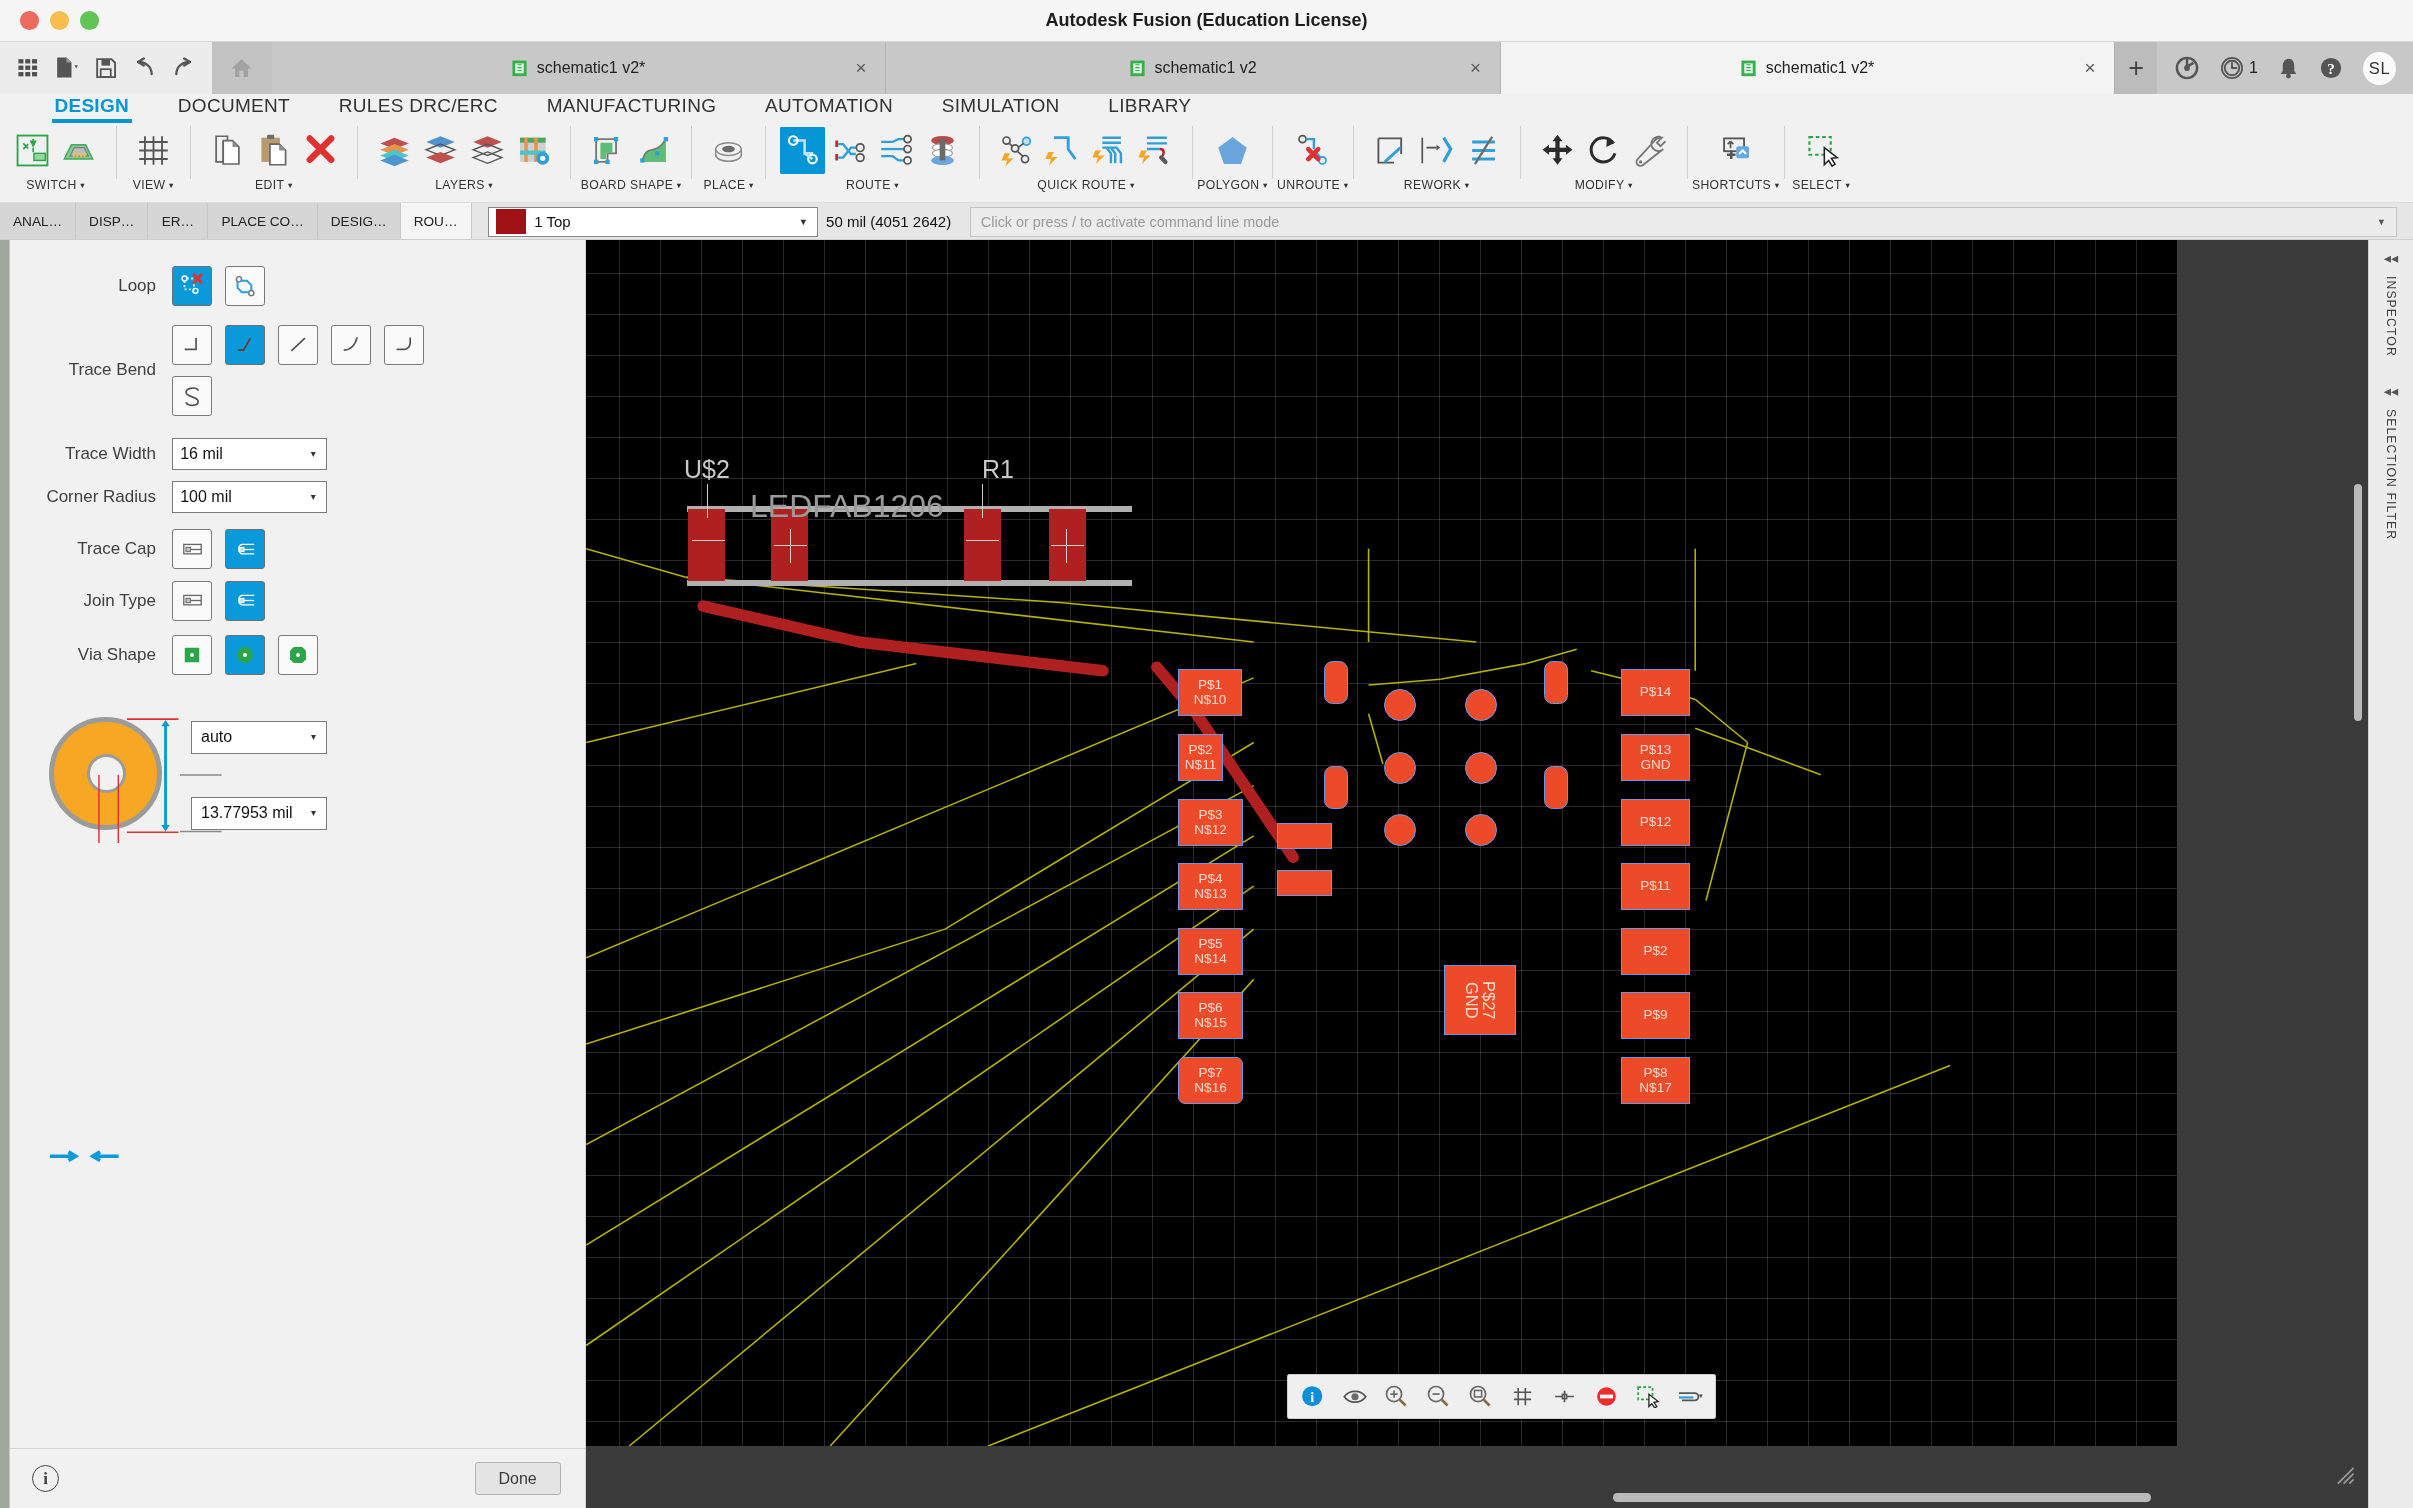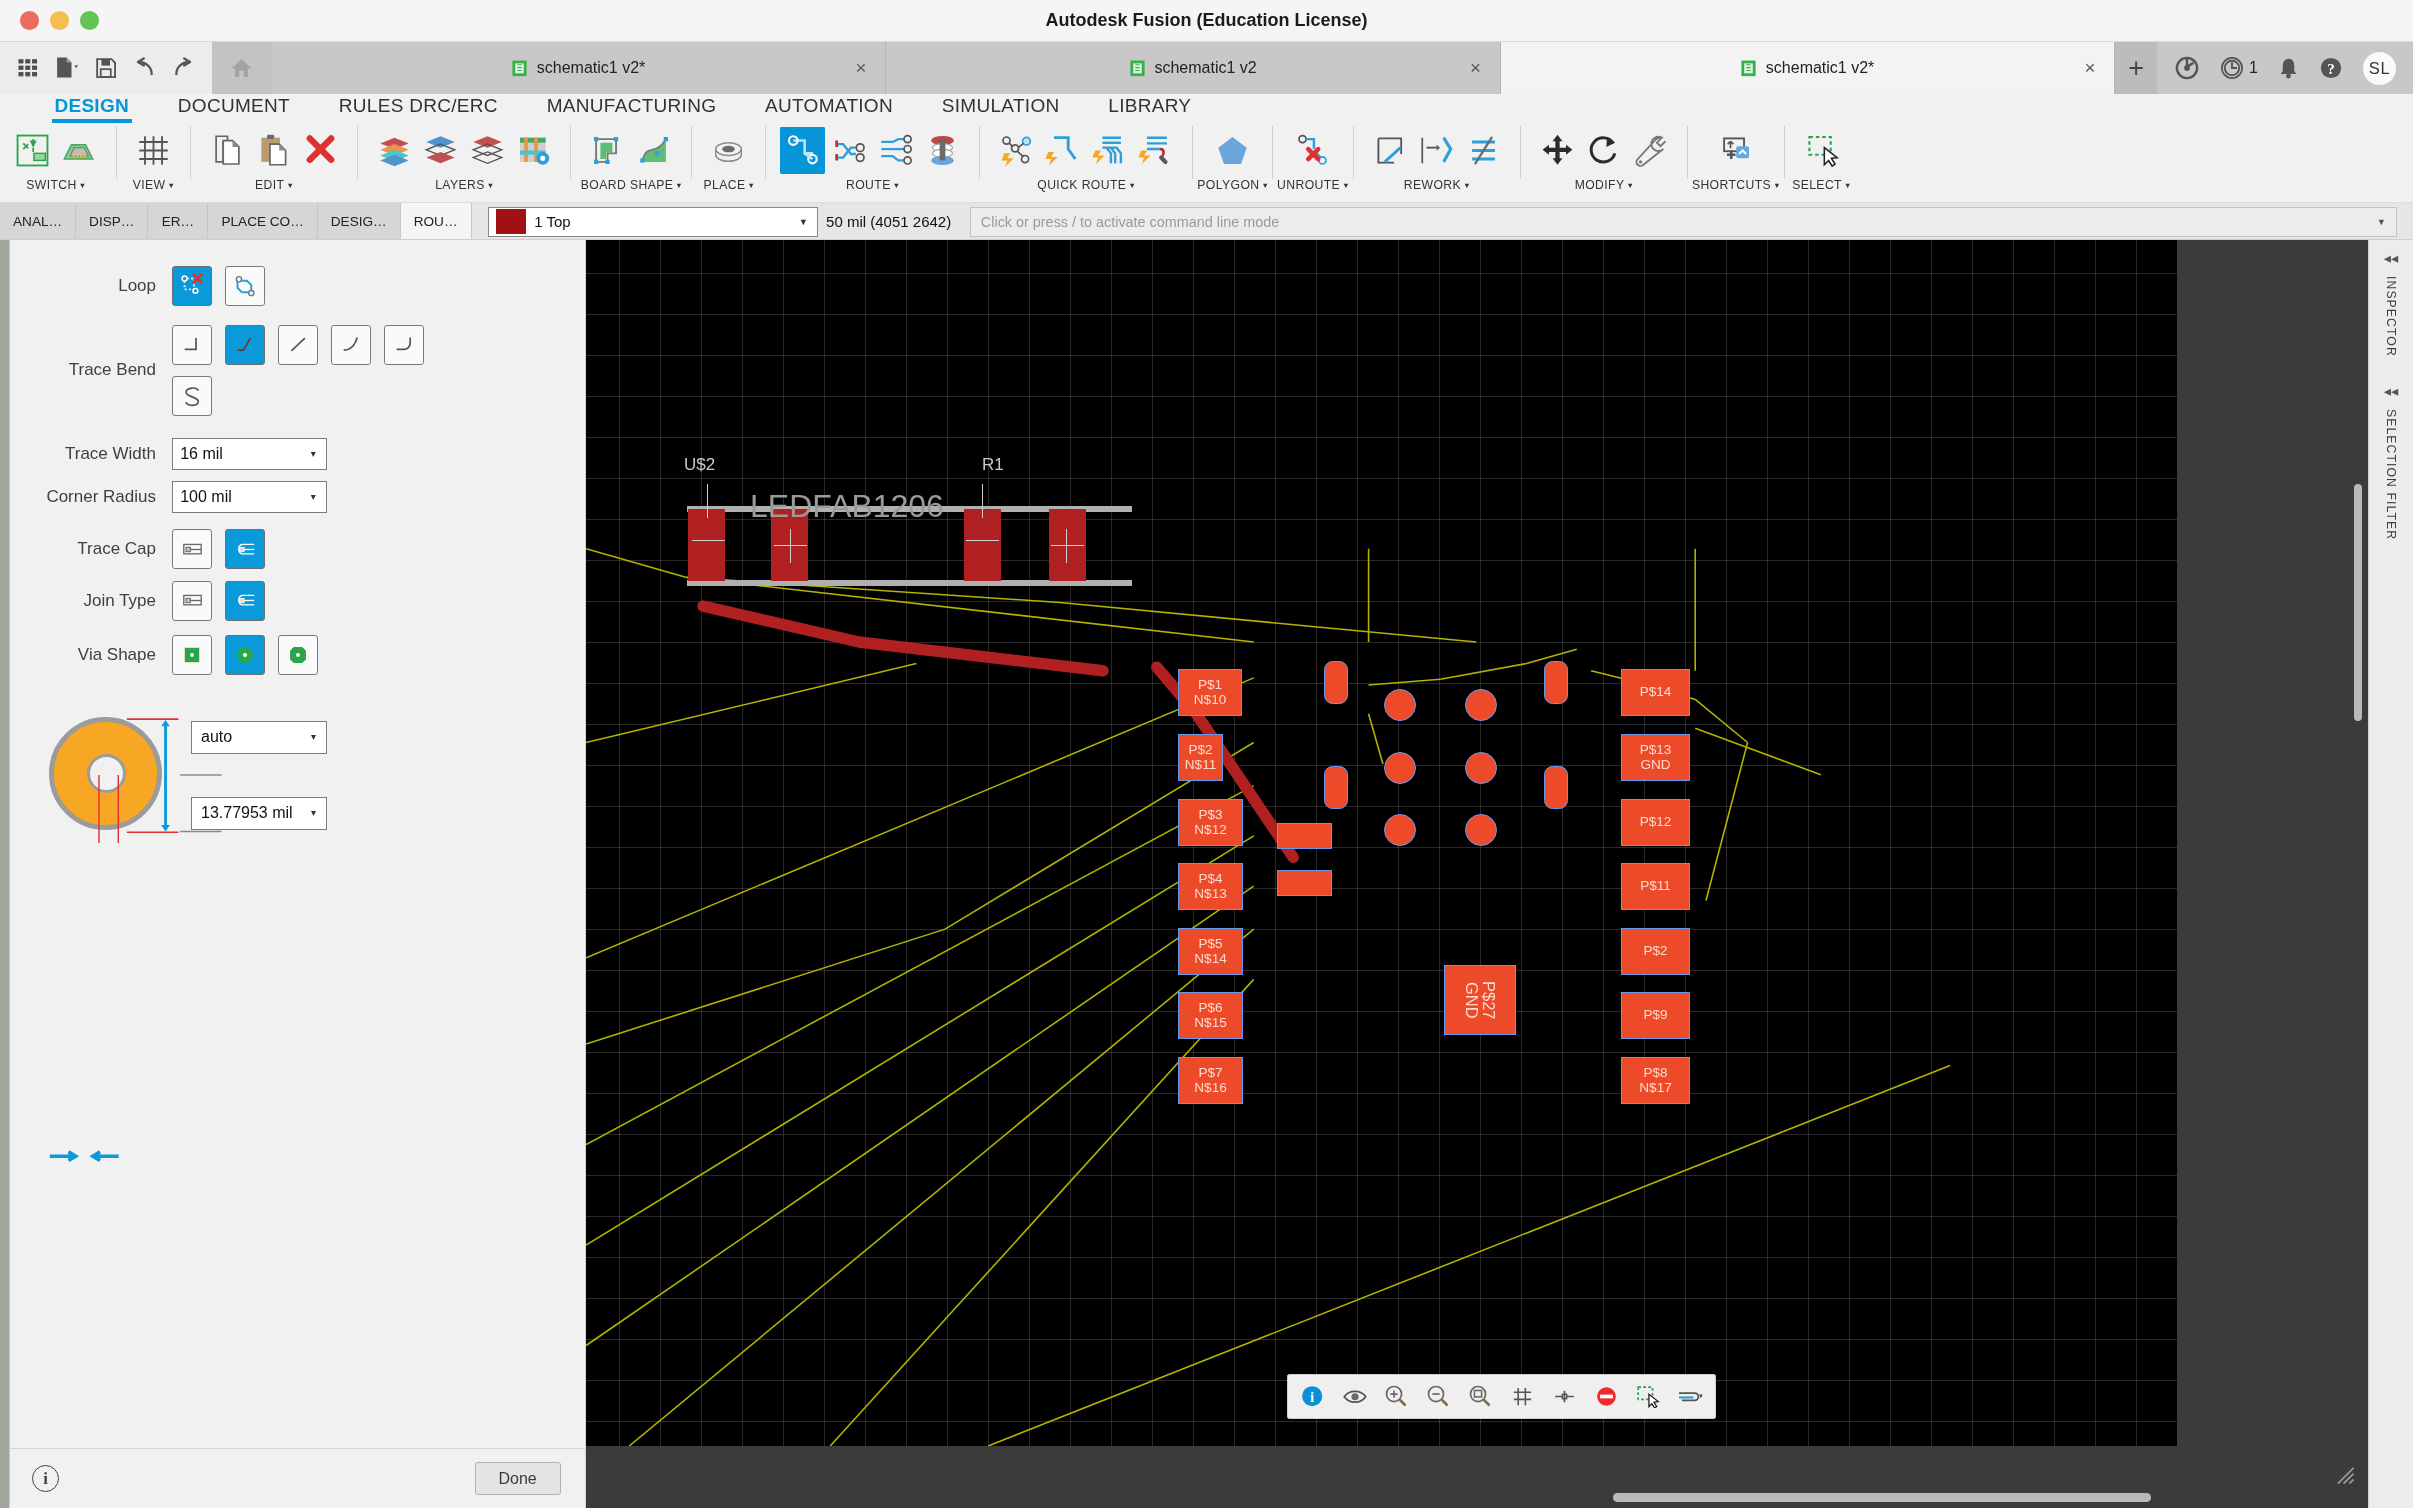--- a/index.html
+++ b/index.html
@@ -219,21 +219,21 @@
     position:absolute; background:#ec4a28; border:1.4px solid #6699ee;
     display:flex; flex-direction:column; align-items:center; justify-content:center;
     color:#ffd9cc; font-size:13.6px; line-height:1.04; text-align:center;
     font-family:"Liberation Sans", sans-serif;
   }
   .pad.circ { border-radius:50%; }
   .pad.round { border-radius:8.6px; }
   .pad.vert { writing-mode:vertical-rl; }
   .smdpad { position:absolute; background:#b02020; }
   .silk { position:absolute; background:#b0b0b0; }
-  .reftxt { position:absolute; color:#c9c9c9; font-size:17px; white-space:nowrap;}
+  .reftxt { position:absolute; color:#c9c9c9; font-size:25px; white-space:nowrap;}
   .valtxt { position:absolute; color:#9a9a9a; font-size:32px; white-space:nowrap;}
   .crosshair { position:absolute; background:#cfcfcf; }
 
   .canvas-toolbar {
     position:absolute; left:701px; bottom:27px; height:45px;
     background:#efefef; border:0.7px solid #cfcfcf; border-radius:2.2px;
     display:flex; align-items:center; padding:0 10px; gap:13px;
   }
   .ct-btn { width:29px; height:29px; display:flex; align-items:center; justify-content:center; cursor:pointer;}
 
@@ -1076,21 +1076,21 @@
         <span>N$13</span>
       </div>
       <div class="pad" style="left:592px;top:688px;width:65px;height:47px;">
         <span>P$5</span>
         <span>N$14</span>
       </div>
       <div class="pad" style="left:592px;top:752px;width:65px;height:47px;">
         <span>P$6</span>
         <span>N$15</span>
       </div>
-      <div class="pad" style="left:592px;top:817px;width:65px;height:47px;">
+      <div class="pad" style="left:592px;top:817px;width:65px;height:47px;border-radius:7px;">
         <span>P$7</span>
         <span>N$16</span>
       </div>
 
       <div class="pad" style="left:1035px;top:429px;width:69px;height:47px;">
         <span>P$14</span>
       </div>
       <div class="pad" style="left:1035px;top:494px;width:69px;height:47px;">
         <span>P$13</span>
         <span>GND</span>

